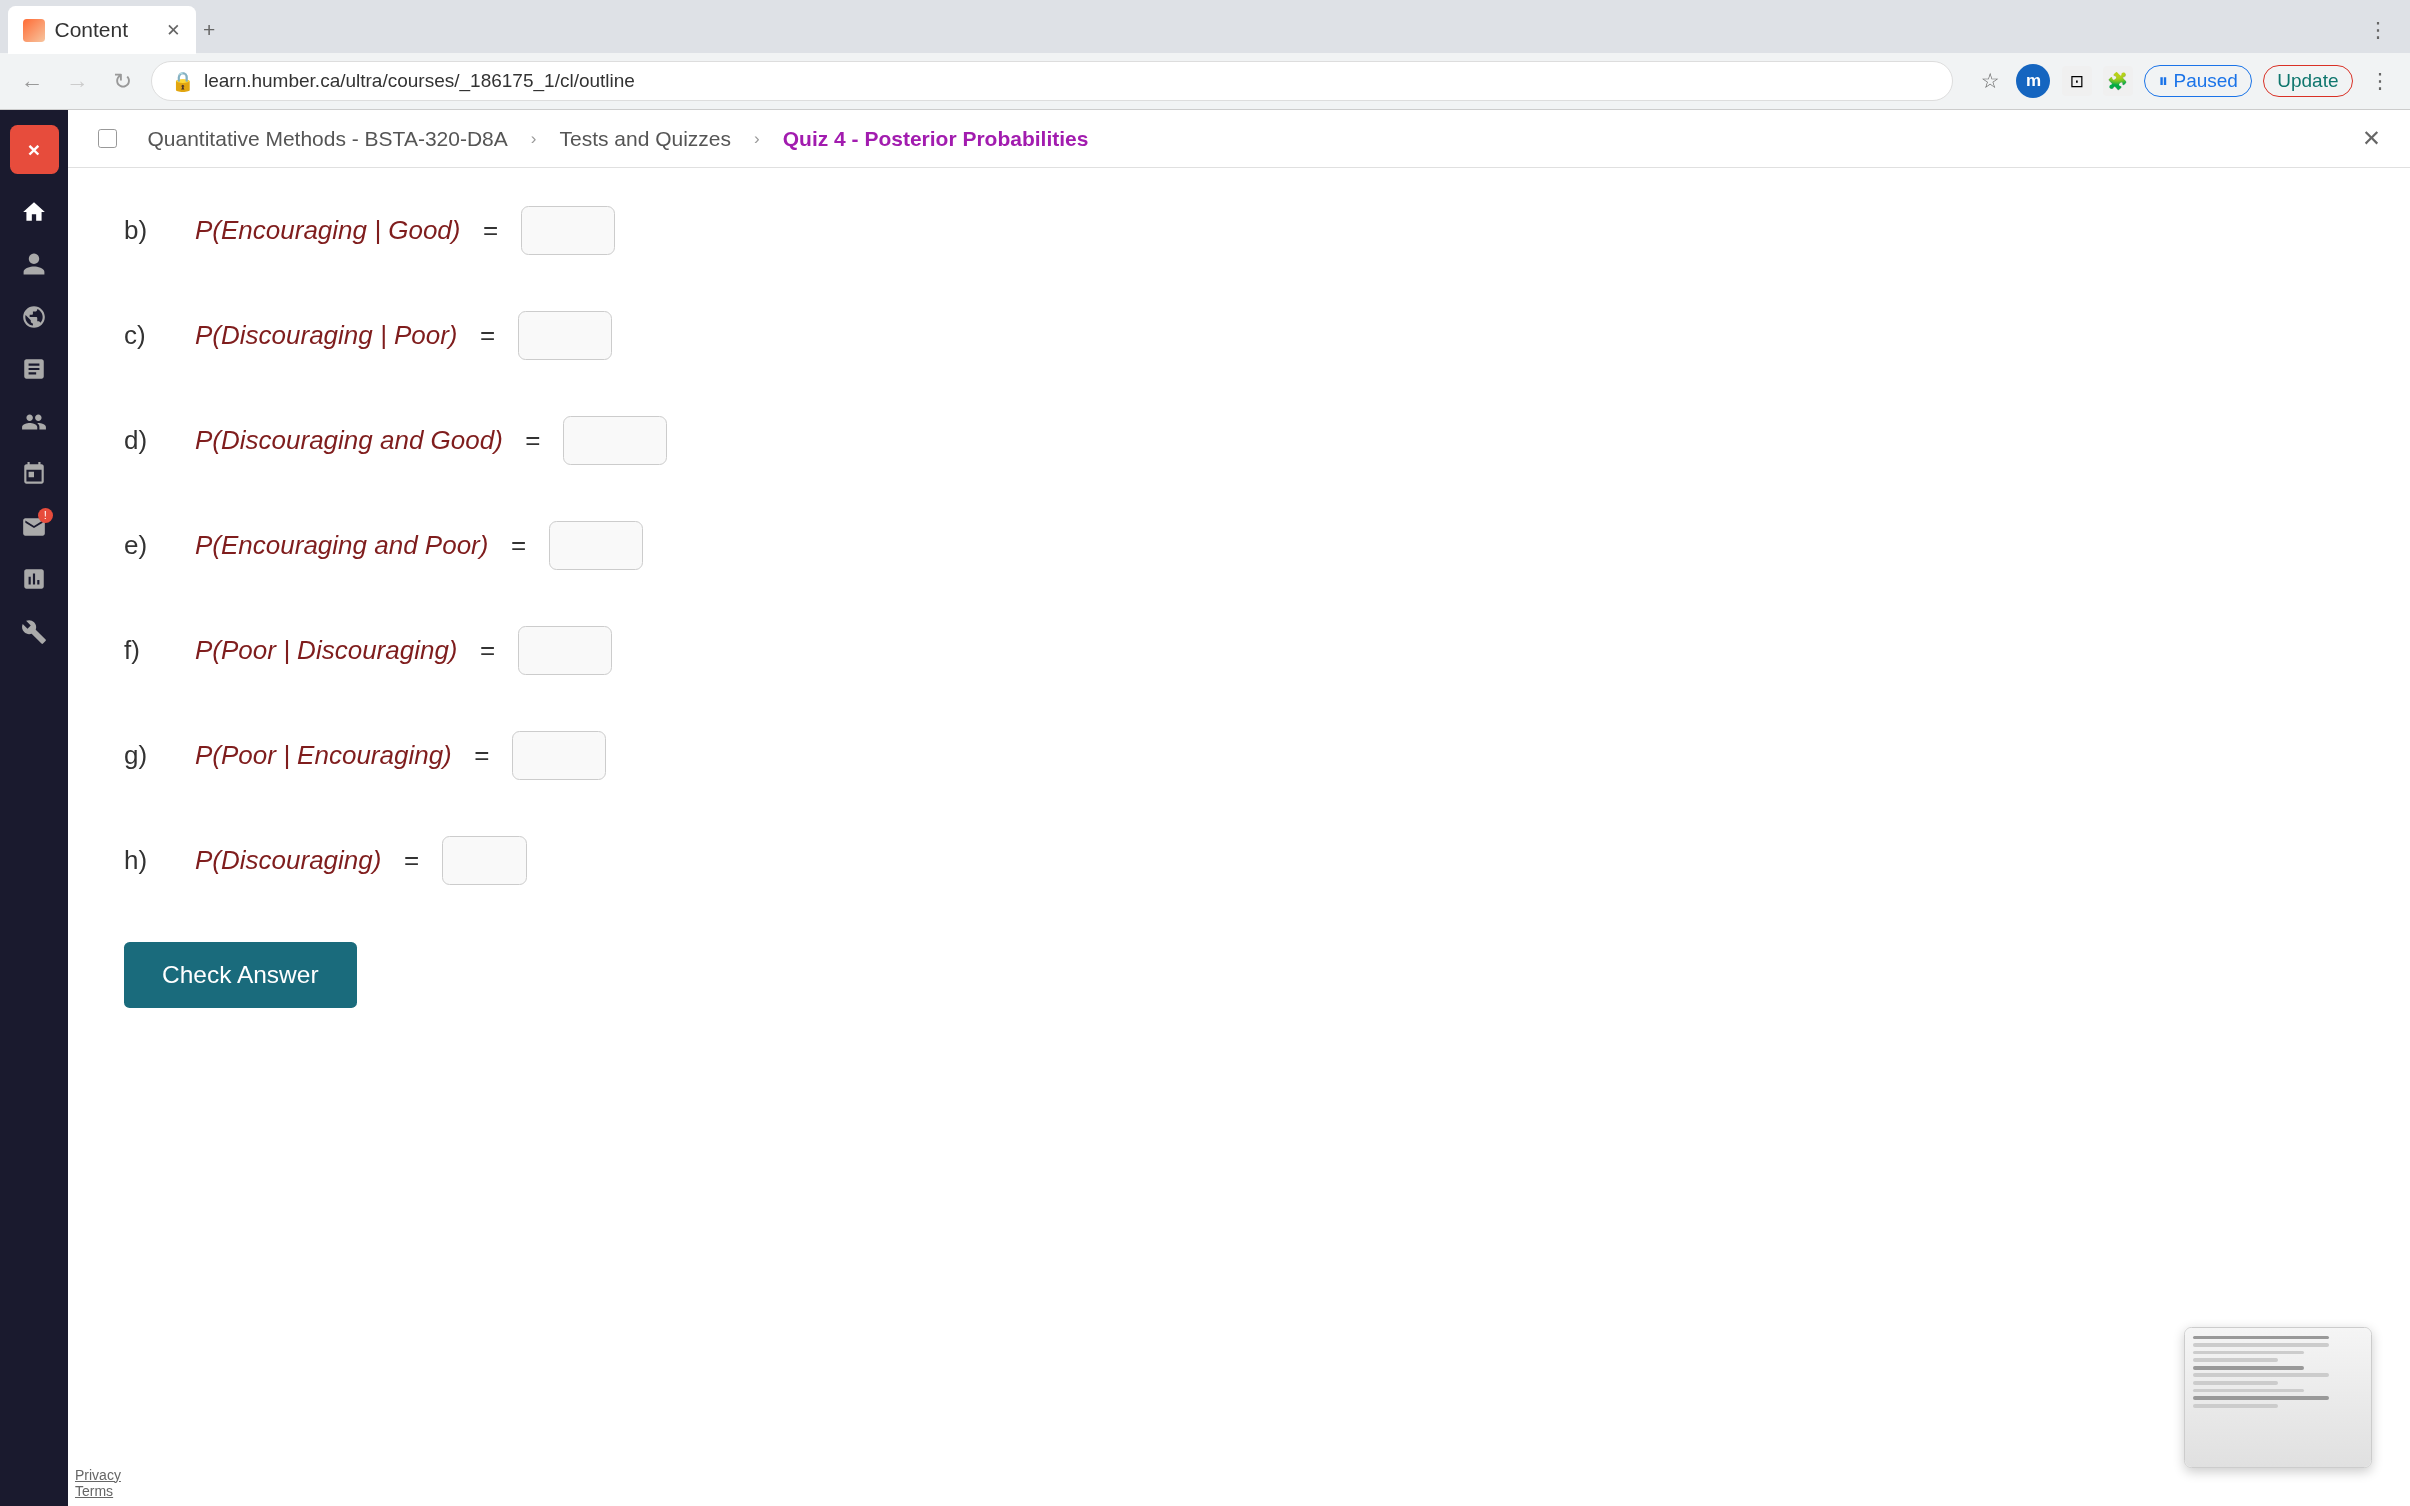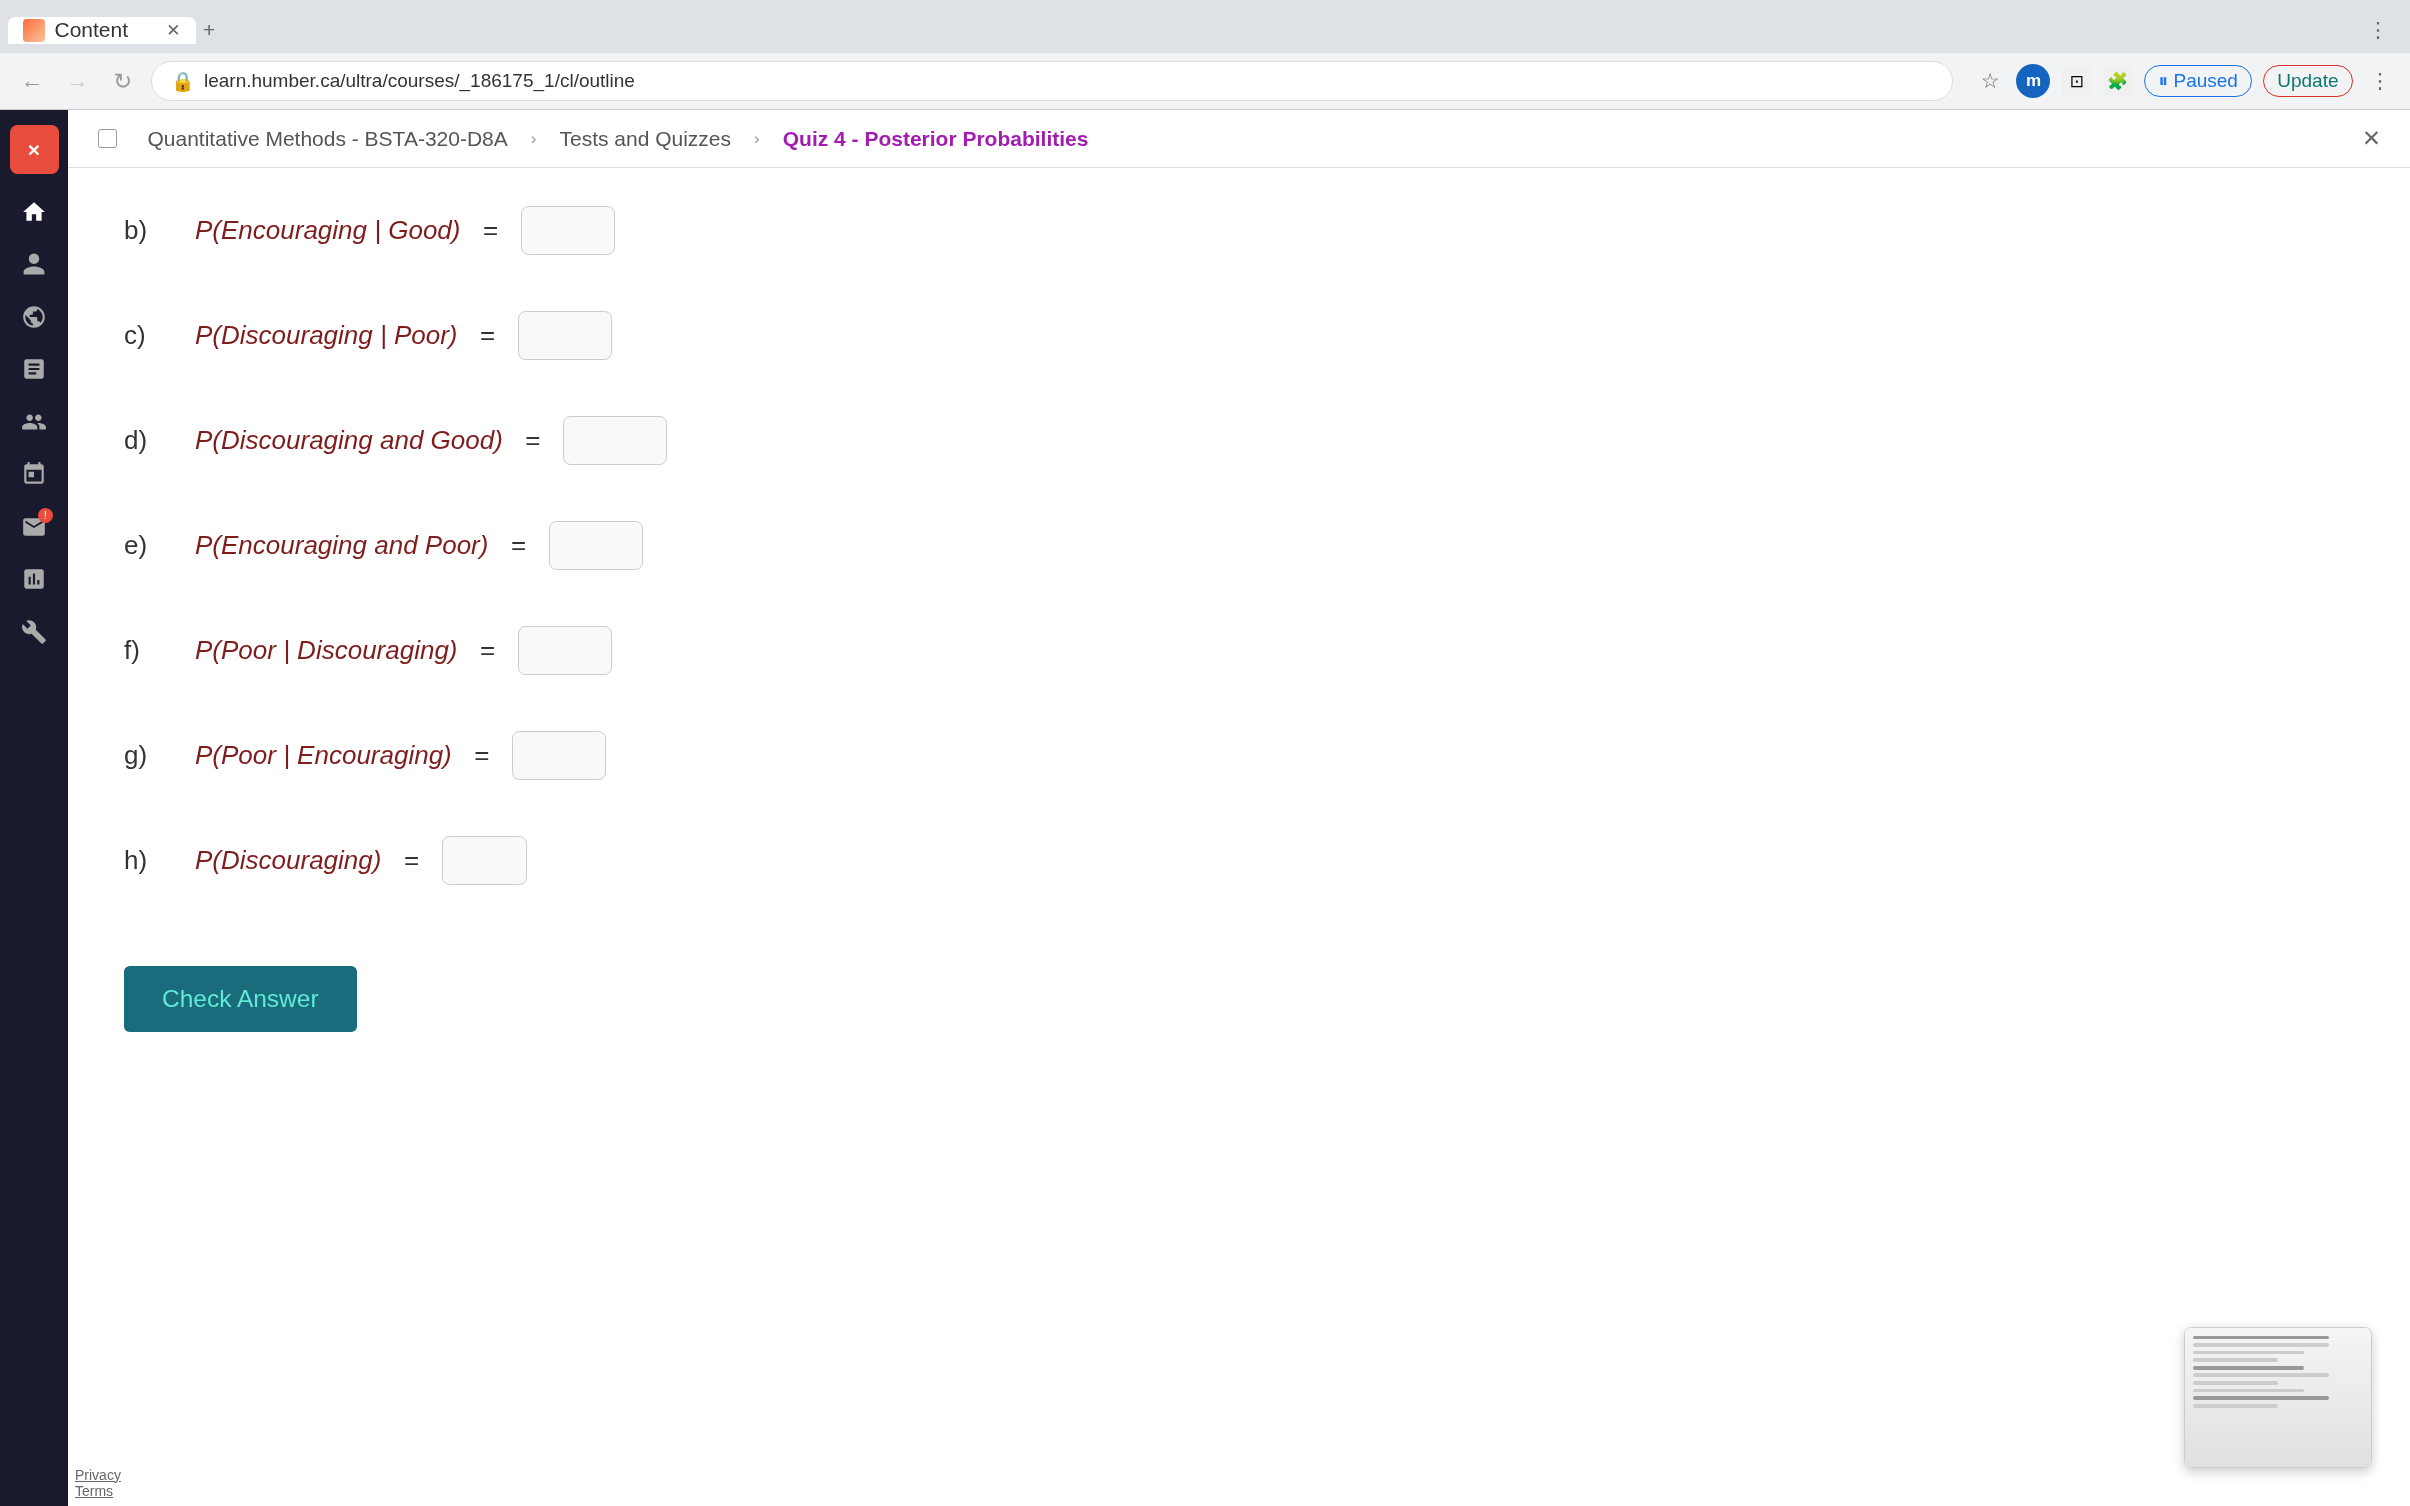--- a/index.html
+++ b/index.html
@@ -19,21 +19,21 @@
     }
     .tab {
       display: flex;
       align-items: center;
       background: #fff;
       border-radius: 7.5px 7.5px 0 0;
       padding: 7.5px 15px;
       font-size: 21px;
       color: #333;
       gap: 9.4px;
-      height: 27px;
+      height: 48px;
       min-width: 188px;
     }
     .tab-favicon {
       width: 22.6px;
       height: 22.6px;
       background: linear-gradient(135deg, #ff6b35, #f7c59f);
       border-radius: 3.8px;
       display: inline-block;
     }
     .tab-close {
@@ -258,27 +258,27 @@
       background: #f9f9f9;
       height: 49px;
       min-width: 75px;
       padding: 0 7.5px;
       font-size: 19px;
       outline: none;
     }
 
     .check-answer-btn {
       background: #1a6b7c;
-      color: #5eead4;
+      color: #ffffff;
       border: none;
       border-radius: 5.6px;
       padding: 19px 38px;
       font-size: 24.5px;
       cursor: pointer;
-      margin-top: 25px;
+      margin-top: 1px;
     }
 
     
     .math-p { font-style: italic; font-size: 26px; }
 
     
     .thumbnail-overlay {
       position: fixed;
       bottom: 38px;
       right: 38px;

